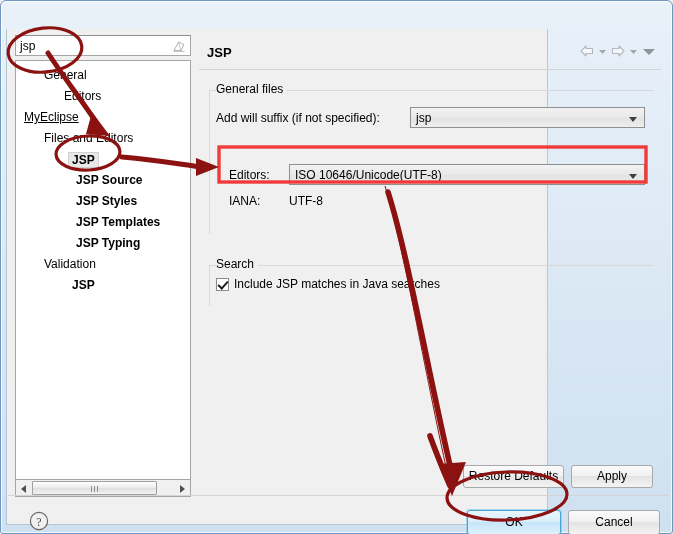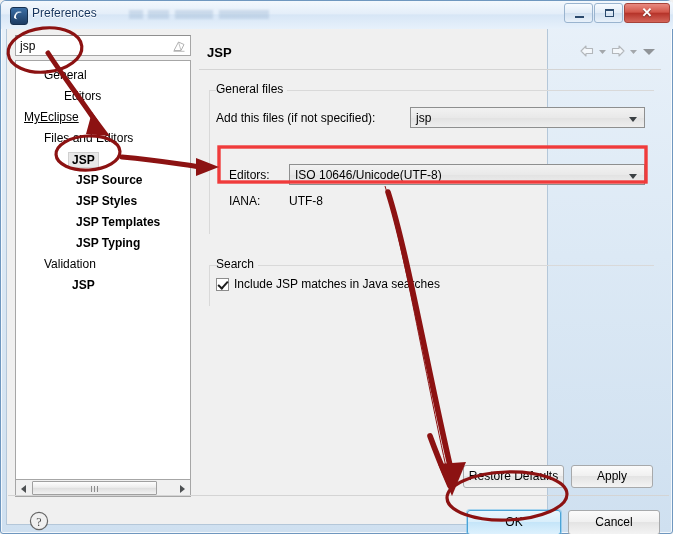--- a/index.html
+++ b/index.html
@@ -335,42 +335,20 @@
     pointer-events: none;
   }
 </style>
 </head>
 <body>
 
 <div id="screen">
 
   <div class="win-frame">
 
-    <div class="titlebar">
-      <div class="title-icon">
-        <svg width="14" height="14" viewBox="0 0 14 14">
-          <path d="M3 9.6c0-3 2.2-5.6 5.4-5.6 1.2 0 2 .3 2.4.6-.4-.1-.9-.2-1.5-.2-2.6 0-4.4 1.9-4.4 4.2 0 1.3.6 2.2 1.5 2.6-1.9-.2-3.4-.8-3.4-1.6z" fill="#ffffff"></path>
-          <path d="M4.6 5.2c1-.9 2.4-1.4 3.9-1.4.7 0 1.3.1 1.8.3" stroke="#cfe3f7" stroke-width="0.8" fill="none"></path>
-        </svg>
-      </div>
-      <div class="title-text">Preferences</div>
-      <div class="ghost-text"></div>
-
-      <div class="wbtns">
-        <div class="wbtn">
-          <span class="gl-min"></span>
-        </div>
-        <div class="wbtn">
-          <span class="gl-max"></span>
-        </div>
-        <div class="wbtn close">
-          <span class="gl-close">✕</span>
-        </div>
-      </div>
-    </div>
 
     <div class="dlg-body">
 
       <div class="filter-box">
         <span class="filter-text">jsp</span>
         <span class="filter-clear">
           <svg width="14" height="14" viewBox="0 0 14 14">
             <path d="M2 11.5 L6.5 3 L12 5.5 L9 11.5 Z" fill="none" stroke="#555" stroke-width="1"></path>
             <path d="M6.5 3 L9 11.5" fill="none" stroke="#555" stroke-width="0.8"></path>
             <path d="M1.5 12.3 L12.5 12.3" stroke="#555" stroke-width="0.9"></path>
@@ -433,21 +411,21 @@
               <path d="M2 5 L14 5 L8 11 Z" fill="#4a4a4a"></path>
             </svg>
           </span>
         </div>
 
         <div class="rp-sep"></div>
 
         <div class="group-line" style="left:12px; top:57px; width:444px; height:143px;"></div>
         <div class="grp-label" style="left:19px; top:49px;">General files</div>
 
-        <div class="field-label" style="left:19px; top:78px;">Add this files (if not specified):</div>
+        <div class="field-label" style="left:19px; top:78px;">Add will suffix (if not specified):</div>
         <div class="combo" style="left:213px; top:74px; width:235px;">
           <span class="cval">jsp</span>
           <span class="carrow"></span>
         </div>
 
 
         <div class="field-label" style="left:32px; top:135px;">Editors:</div>
         <div class="combo" style="left:92px; top:131px; width:356px;">
           <span class="cval">ISO 10646/Unicode(UTF-8)</span>
           <span class="carrow"></span>

